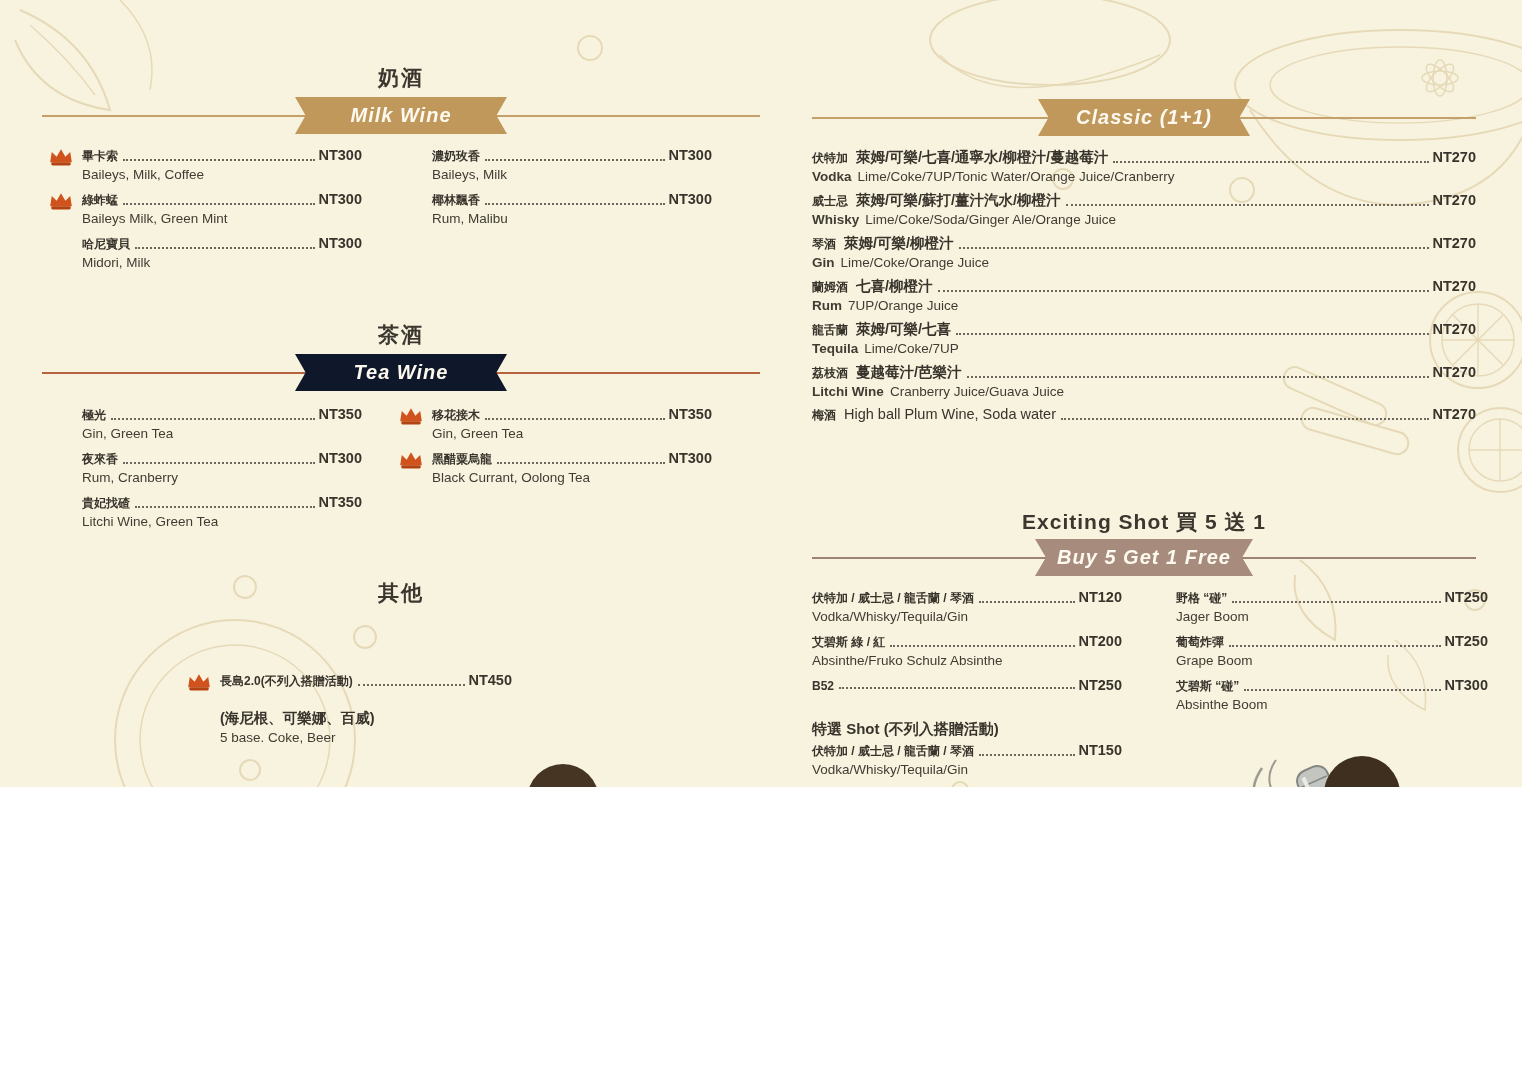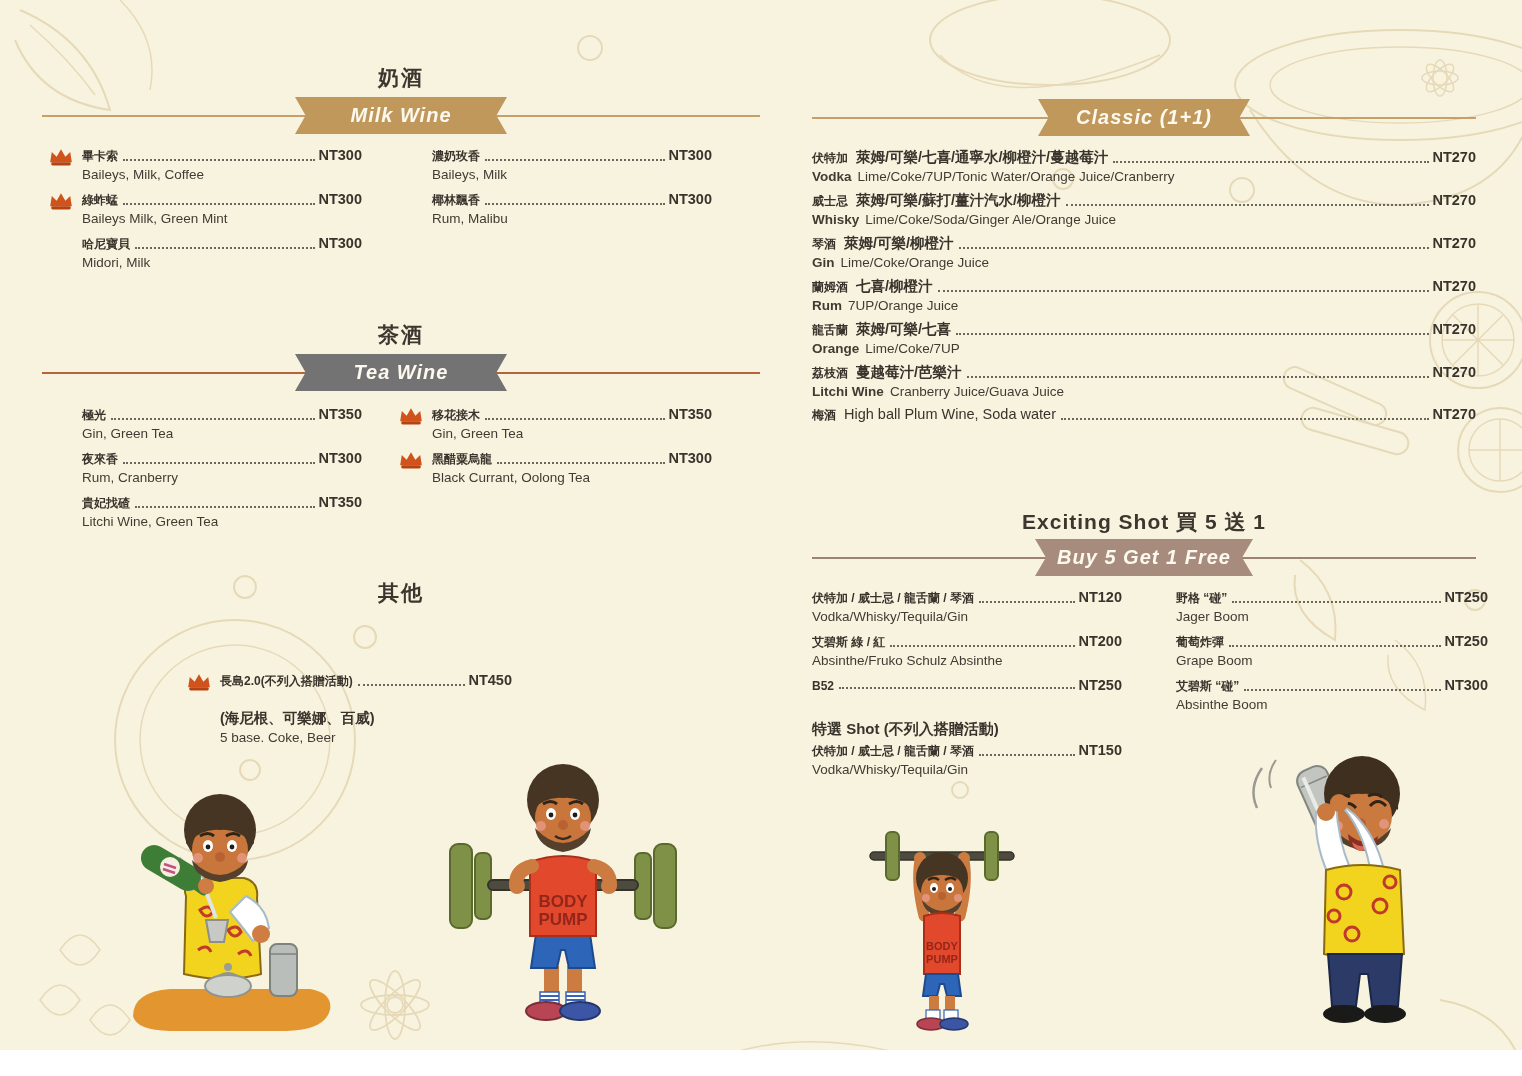--- a/index.html
+++ b/index.html
@@ -1,29 +1,29 @@
 <!DOCTYPE html>
 <html><head>
 <meta charset="utf-8">
 <style>
   html,body{margin:0;padding:0;}
   body{font-family:"Liberation Sans","DejaVu Sans",sans-serif;}
-  .page{position:relative;width:1522px;height:1050px;background:#f8f3df;overflow:hidden;}
+  .page{position:relative;width:1522px;height:787px;background:#f8f3df;overflow:hidden;}
   .decor{position:absolute;inset:0;z-index:0;}
   .col{position:absolute;top:0;z-index:2;}
   .left-col{left:42px;width:718px;height:1076px;}
   .right-col{left:812px;width:664px;height:1076px;}
   .zh-title{position:absolute;left:0;right:0;text-align:center;font-size:21px;font-weight:700;color:#3b372f;letter-spacing:2px;}
   .banner-wrap{position:absolute;left:0;right:0;height:37px;}
   .banner-wrap .rule{position:absolute;left:0;right:0;top:18px;border-top:2px solid #c5a06b;}
   .ribbon{position:relative;z-index:1;margin:0 auto;width:212px;height:37px;display:flex;align-items:center;justify-content:center;
     color:#fdf9ee;font-style:italic;font-weight:700;font-size:20px;letter-spacing:1px;
     clip-path:polygon(0 0,100% 0,95% 50%,100% 100%,0 100%,5% 50%);}
   .ribbon.gold{background:#c0985c;}
-  .ribbon.rust{background:#737373;text-align:right;}
+  .ribbon.rust{background:#0f172a;text-align:right;}
   .ribbon.brown{background:#6f4434;}
   .ribbon.taupe{background:#a78c7d;}
   .rule.rust{border-color:#b4633e;}
   .rule.brown{border-color:#7a4a38;}
   .rule.taupe{border-color:#9c8374;}
   .menu-col{position:absolute;width:280px;}
   .mi{position:relative;margin-bottom:9px;}
   .ln{display:flex;align-items:baseline;color:#38342c;}
   .nm{font-size:12px;font-weight:700;white-space:nowrap;}
   .mx{font-size:14.5px;font-weight:600;margin-left:8px;white-space:nowrap;}
@@ -300,21 +300,21 @@
           </div>
         <div class="c-en"><b>Rum</b><span>7UP/Orange Juice</span></div>
       </div>
       <div class="c-item">
         <div class="ln">
             <span class="nm">龍舌蘭</span>
             <span class="mx">萊姆/可樂/七喜</span>
             <span class="ld"></span>
             <span class="pr">NT270</span>
           </div>
-        <div class="c-en"><b>Orange</b><span>Lime/Coke/7UP</span></div>
+        <div class="c-en"><b>Tequila</b><span>Lime/Coke/7UP</span></div>
       </div>
       <div class="c-item">
         <div class="ln">
             <span class="nm">荔枝酒</span>
             <span class="mx">蔓越莓汁/芭樂汁</span>
             <span class="ld"></span>
             <span class="pr">NT270</span>
           </div>
         <div class="c-en"><b>Litchi Wine</b><span>Cranberry Juice/Guava Juice</span></div>
       </div>

